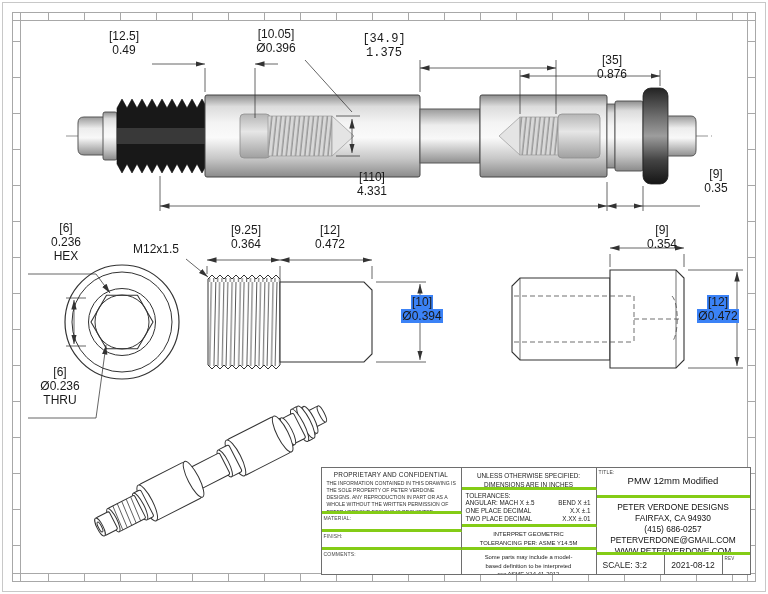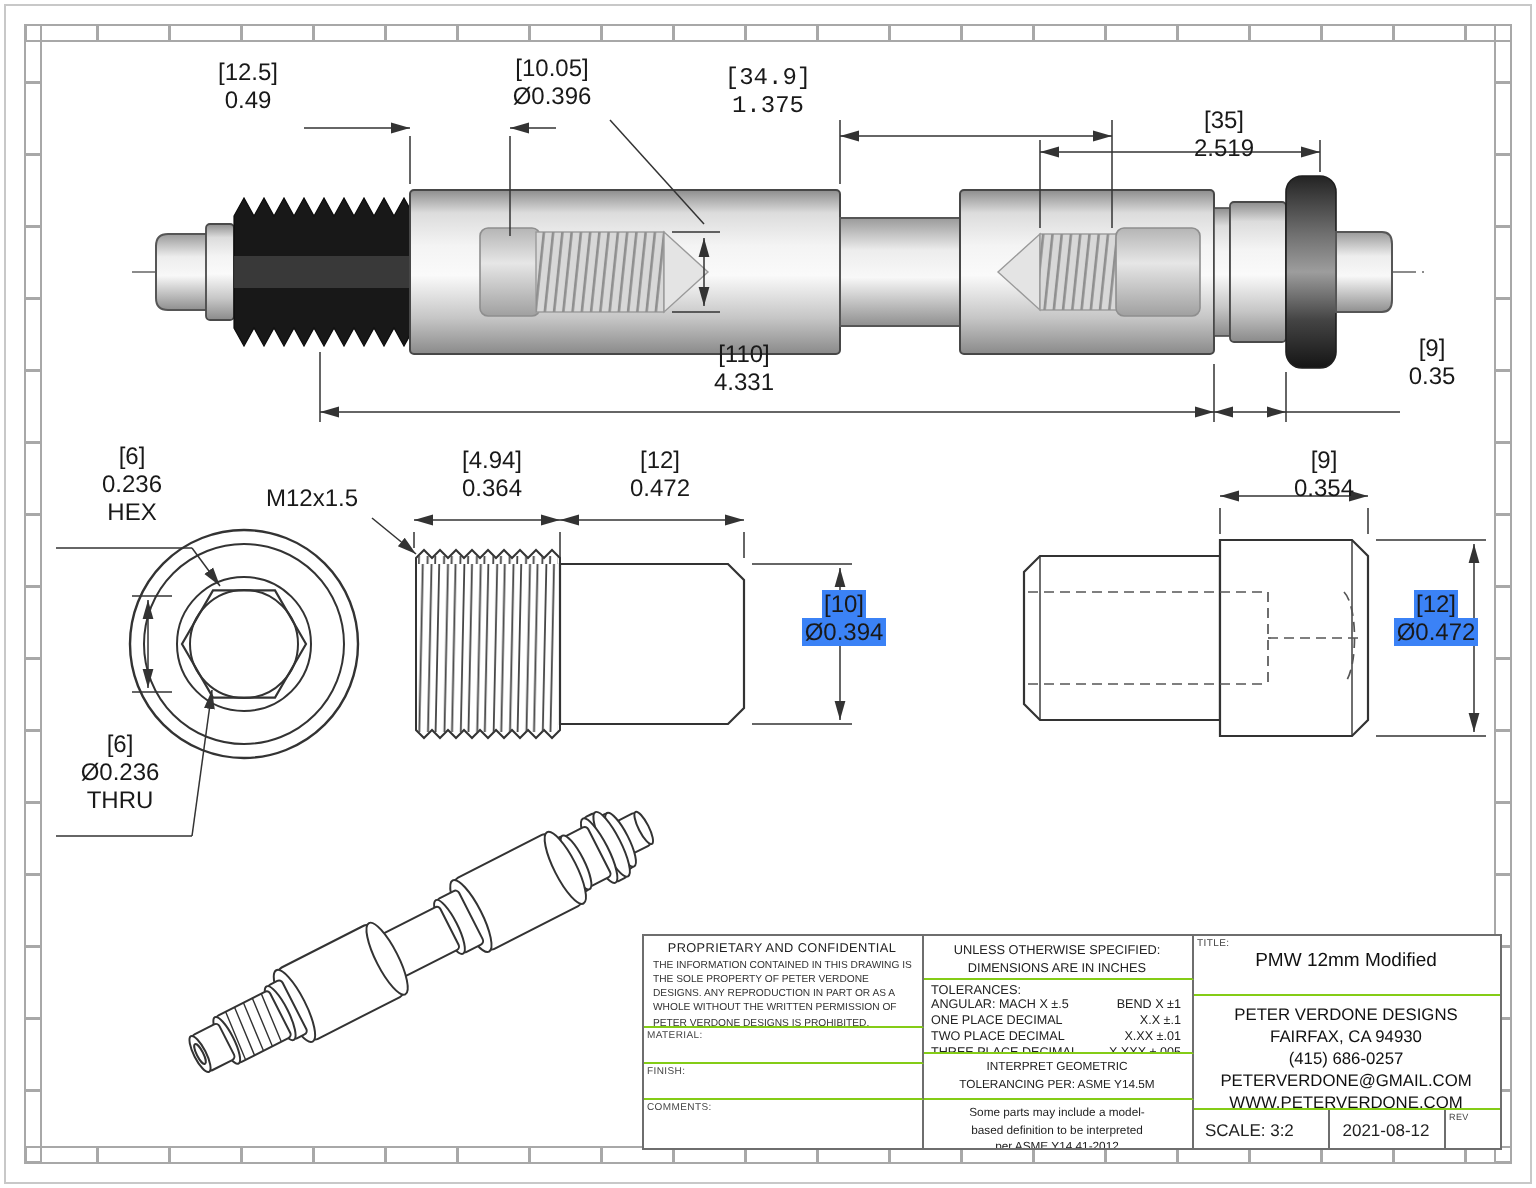--- a/index.html
+++ b/index.html
@@ -14,21 +14,21 @@
           background:repeating-linear-gradient(0deg,#a8a8a8 0 1.4px,transparent 1.4px 36px);}
   .band.top{top:12px;} .band.bot{bottom:12px;} .band.lft{left:12px;} .band.rgt{right:12px;}
   
   #cad{position:absolute;left:0;top:0;z-index:1;}
   
   .dim{position:absolute;z-index:2;text-align:center;color:#191919;font-size:12px;line-height:1.15;white-space:nowrap;}
   .dim .whbg{background:#3b82f6;padding:0 1px;}
   
   #tb{position:absolute;left:320.5px;top:467px;width:428px;height:106px;z-index:3;color:#222;
       border:1px solid #6e6e6e;background:#fff;font-size:6px;}
-  .cell{position:absolute;box-sizing:border-box;border-right:1px solid #6e6e6e;border-bottom:1px solid #84cc16;overflow:hidden;}
+  .cell{position:absolute;box-sizing:border-box;border-right:1px solid #6e6e6e;border-bottom:3px solid #84cc16;overflow:hidden;}
   .tag{position:absolute;top:1px;left:2px;font-size:5px;color:#444;letter-spacing:.2px;}
   .prop-head{text-align:center;font-size:6.4px;margin-top:3px;letter-spacing:.2px;}
   .prop-body{font-size:5.1px;line-height:1.4;margin:2px 4px 0 5px;color:#333;}
   .mat-val{text-align:center;font-size:13.5px;margin-top:4px;color:#111;}
   .spec{ text-align:center;font-size:6.4px;line-height:1.45;margin-top:3px;}
   .tol-head{font-size:6.4px;margin:2px 0 0 4px;}
   .tol-row{display:flex;justify-content:space-between;font-size:6.3px;line-height:1.28;margin:0 5px 0 4px;}
   .interp{text-align:center;font-size:5.9px;line-height:1.5;margin-top:3px;}
   .note{text-align:center;font-size:5.9px;line-height:1.45;margin-top:3px;}
   .ttl{text-align:center;font-size:9.5px;line-height:1.5;margin-top:6px;color:#111;}
@@ -229,21 +229,21 @@
   <div class="dim" style="left:240px;top:28px;width:72px;">
     <div>[10.05]</div>
     <div>Ø0.396</div>
   </div>
   <div class="dim" style="left:352px;top:33px;width:64px;font-family:Liberation Mono, monospace;">
     <div>[34.9]</div>
     <div>1.375</div>
   </div>
   <div class="dim" style="left:582px;top:38px;width:60px;margin-top:16px;">
     <div>[35]</div>
-    <div>2.519</div>
+    <div>0.876</div>
   </div>
   <div class="dim" style="left:340px;top:171px;width:64px;">
     <div>[110]</div>
     <div>4.331</div>
   </div>
   <div class="dim" style="left:688px;top:168px;width:56px;">
     <div>[9]</div>
     <div>0.35</div>
   </div>
   <div class="dim" style="left:35px;top:222px;width:62px;">
@@ -253,21 +253,21 @@
   </div>
   <div class="dim" style="left:26px;top:366px;width:68px;">
     <div>[6]</div>
     <div>Ø0.236</div>
     <div>THRU</div>
   </div>
   <div class="dim" style="left:124px;top:243px;width:64px;">
     <div>M12x1.5</div>
   </div>
   <div class="dim" style="left:218px;top:224px;width:56px;">
-    <div>[4.94]</div>
+    <div>[9.25]</div>
     <div>0.364</div>
   </div>
   <div class="dim" style="left:302px;top:224px;width:56px;">
     <div>[12]</div>
     <div>0.472</div>
   </div>
   <div class="dim" style="left:394px;top:296px;width:56px;">
     <div><span class="whbg">[10]</span></div>
     <div><span class="whbg">Ø0.394</span></div>
   </div>

